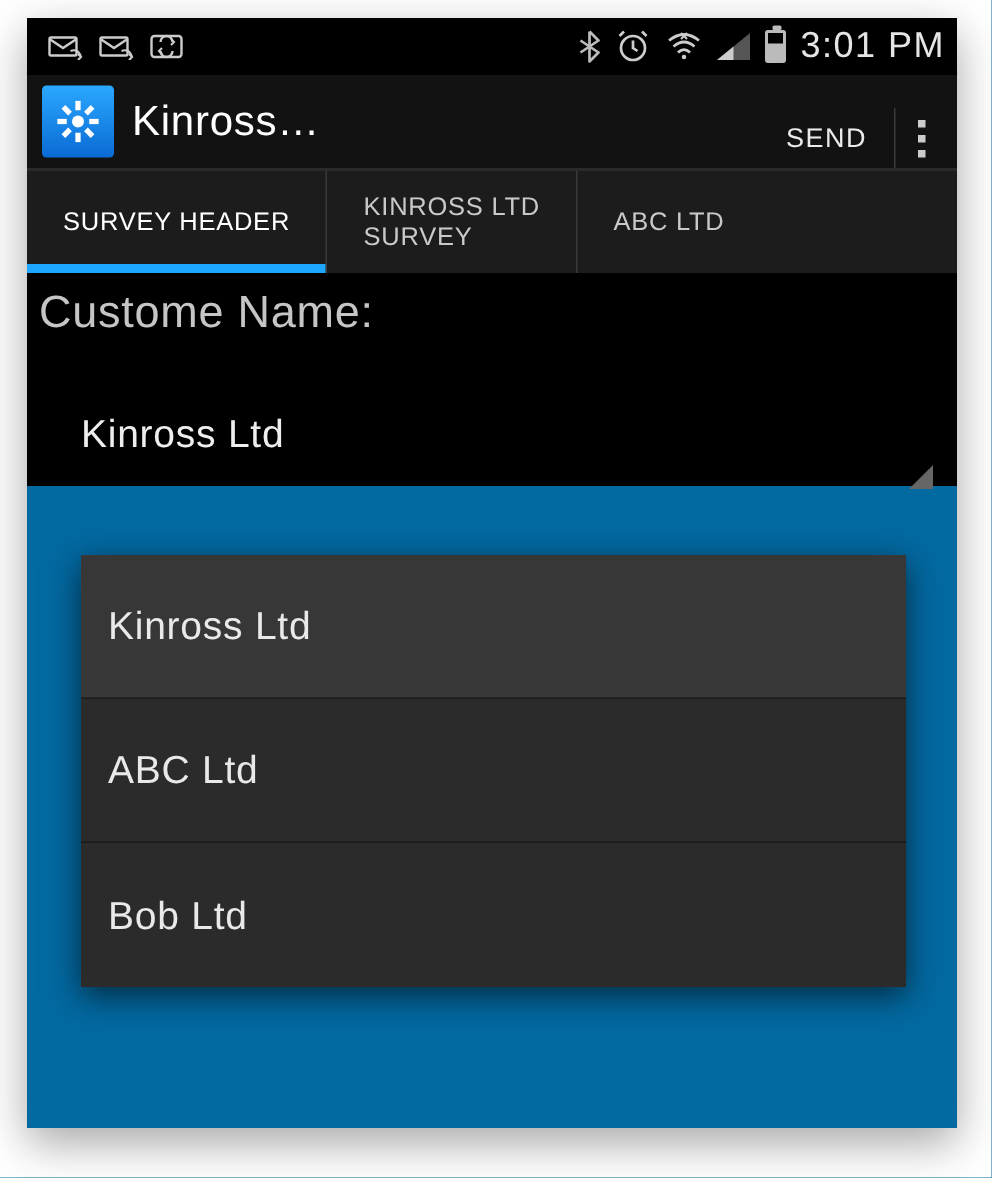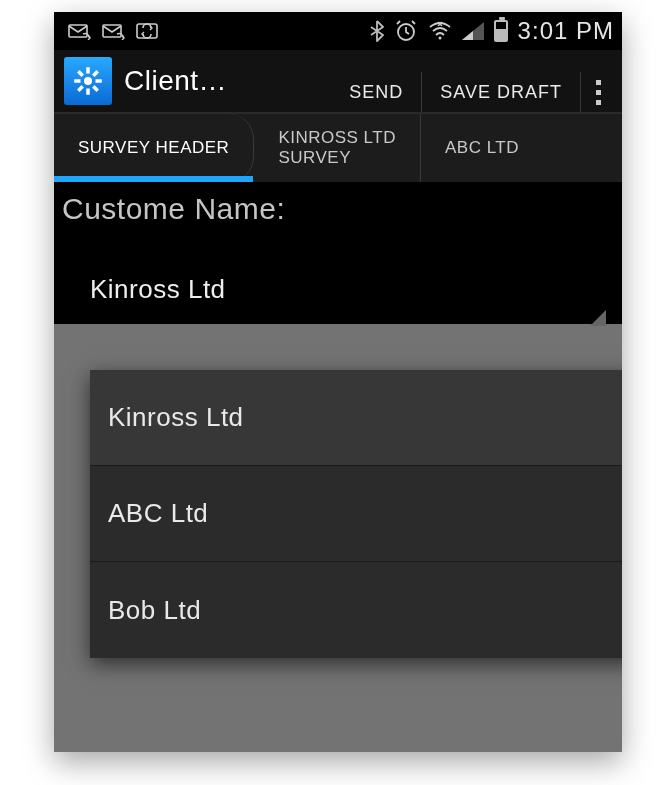--- a/index.html
+++ b/index.html
@@ -7,26 +7,25 @@
     background: #fff;
     font-family: -apple-system, "Helvetica Neue", Arial, sans-serif;
     width: 661px;
     height: 785px;
     position: relative;
   }
   .device {
     position: absolute;
     left: 18px;
     top: 12px;
-    width: 568px;
+    width: 620px;
     height: 740px;
-    background: #737373;
+    background: #0369a1;
     box-shadow: 0 10px 28px rgba(0,0,0,0.35);
     overflow: hidden;
-    margin-left: 36px;
   }
 
   
   .status-bar {
     height: 38px;
     background: #000;
     display: flex;
     align-items: center;
     justify-content: space-between;
     padding: 0 8px;
@@ -120,21 +119,20 @@
     padding: 0 24px;
     border-right: 1px solid #3a3a3a;
     cursor: pointer;
     position: relative;
     flex-shrink: 0;
     line-height: 1.2;
     white-space: pre-line;
   }
   .tab.active {
     color: #fff;
-    border-radius: 25px;
   }
   .tab.active::after {
     content: "";
     position: absolute;
     left: 0; right: 0; bottom: 0;
     height: 6px;
     background: #1ea6ff;
   }
   .tab.last { border-right: none; padding-right: 8px;}
 
@@ -255,24 +253,23 @@
             <rect x="10.6" y="18" width="2.8" height="5"></rect>
             <rect x="1" y="10.6" width="5" height="2.8"></rect>
             <rect x="18" y="10.6" width="5" height="2.8"></rect>
             <rect x="10.6" y="1" width="2.8" height="5" transform="rotate(45 12 12)"></rect>
             <rect x="10.6" y="18" width="2.8" height="5" transform="rotate(45 12 12)"></rect>
             <rect x="1" y="10.6" width="5" height="2.8" transform="rotate(45 12 12)"></rect>
             <rect x="18" y="10.6" width="5" height="2.8" transform="rotate(45 12 12)"></rect>
           </g>
         </svg>
     </div>
-    <div class="app-title">Client…</div>
+    <div class="app-title">Kinross…</div>
     <div class="app-actions">
       <div class="app-btn">SEND</div>
-      <div class="app-btn">SAVE DRAFT</div>
       <div class="overflow">
         <span></span>
         <span></span>
         <span></span>
       </div>
     </div>
   </div>
 
   <div class="tabs">
     <div class="tab active">SURVEY HEADER</div>

